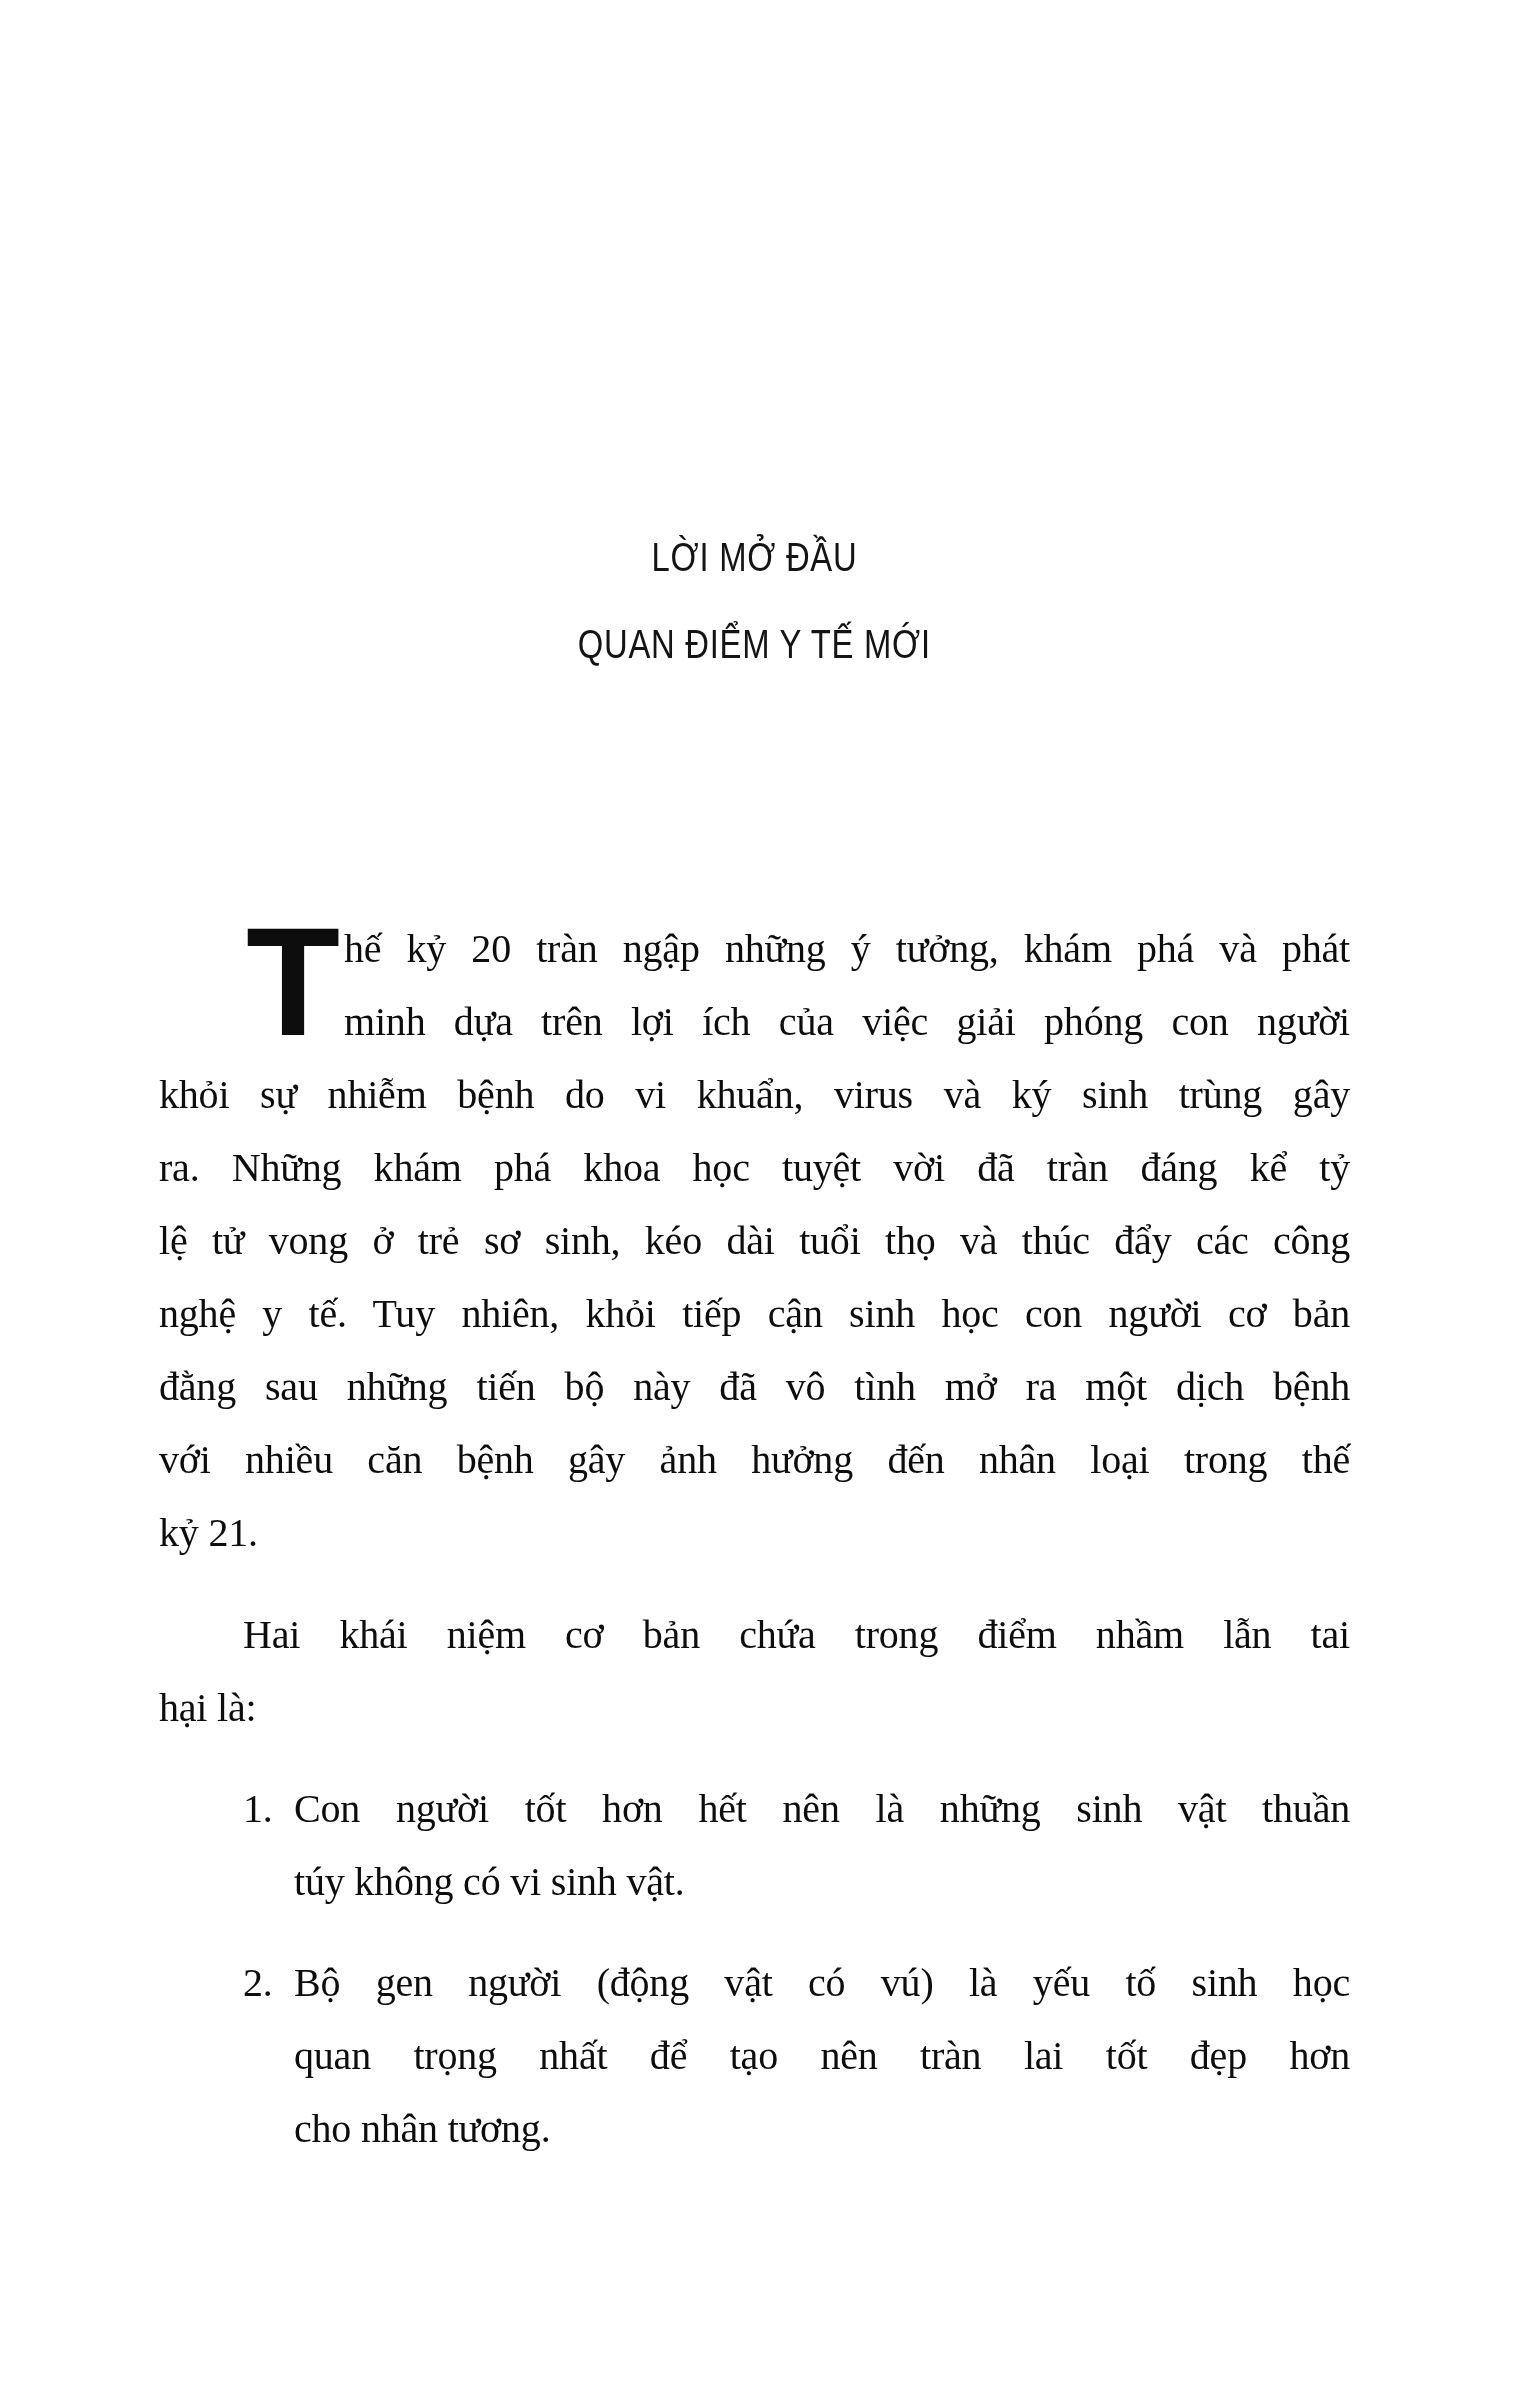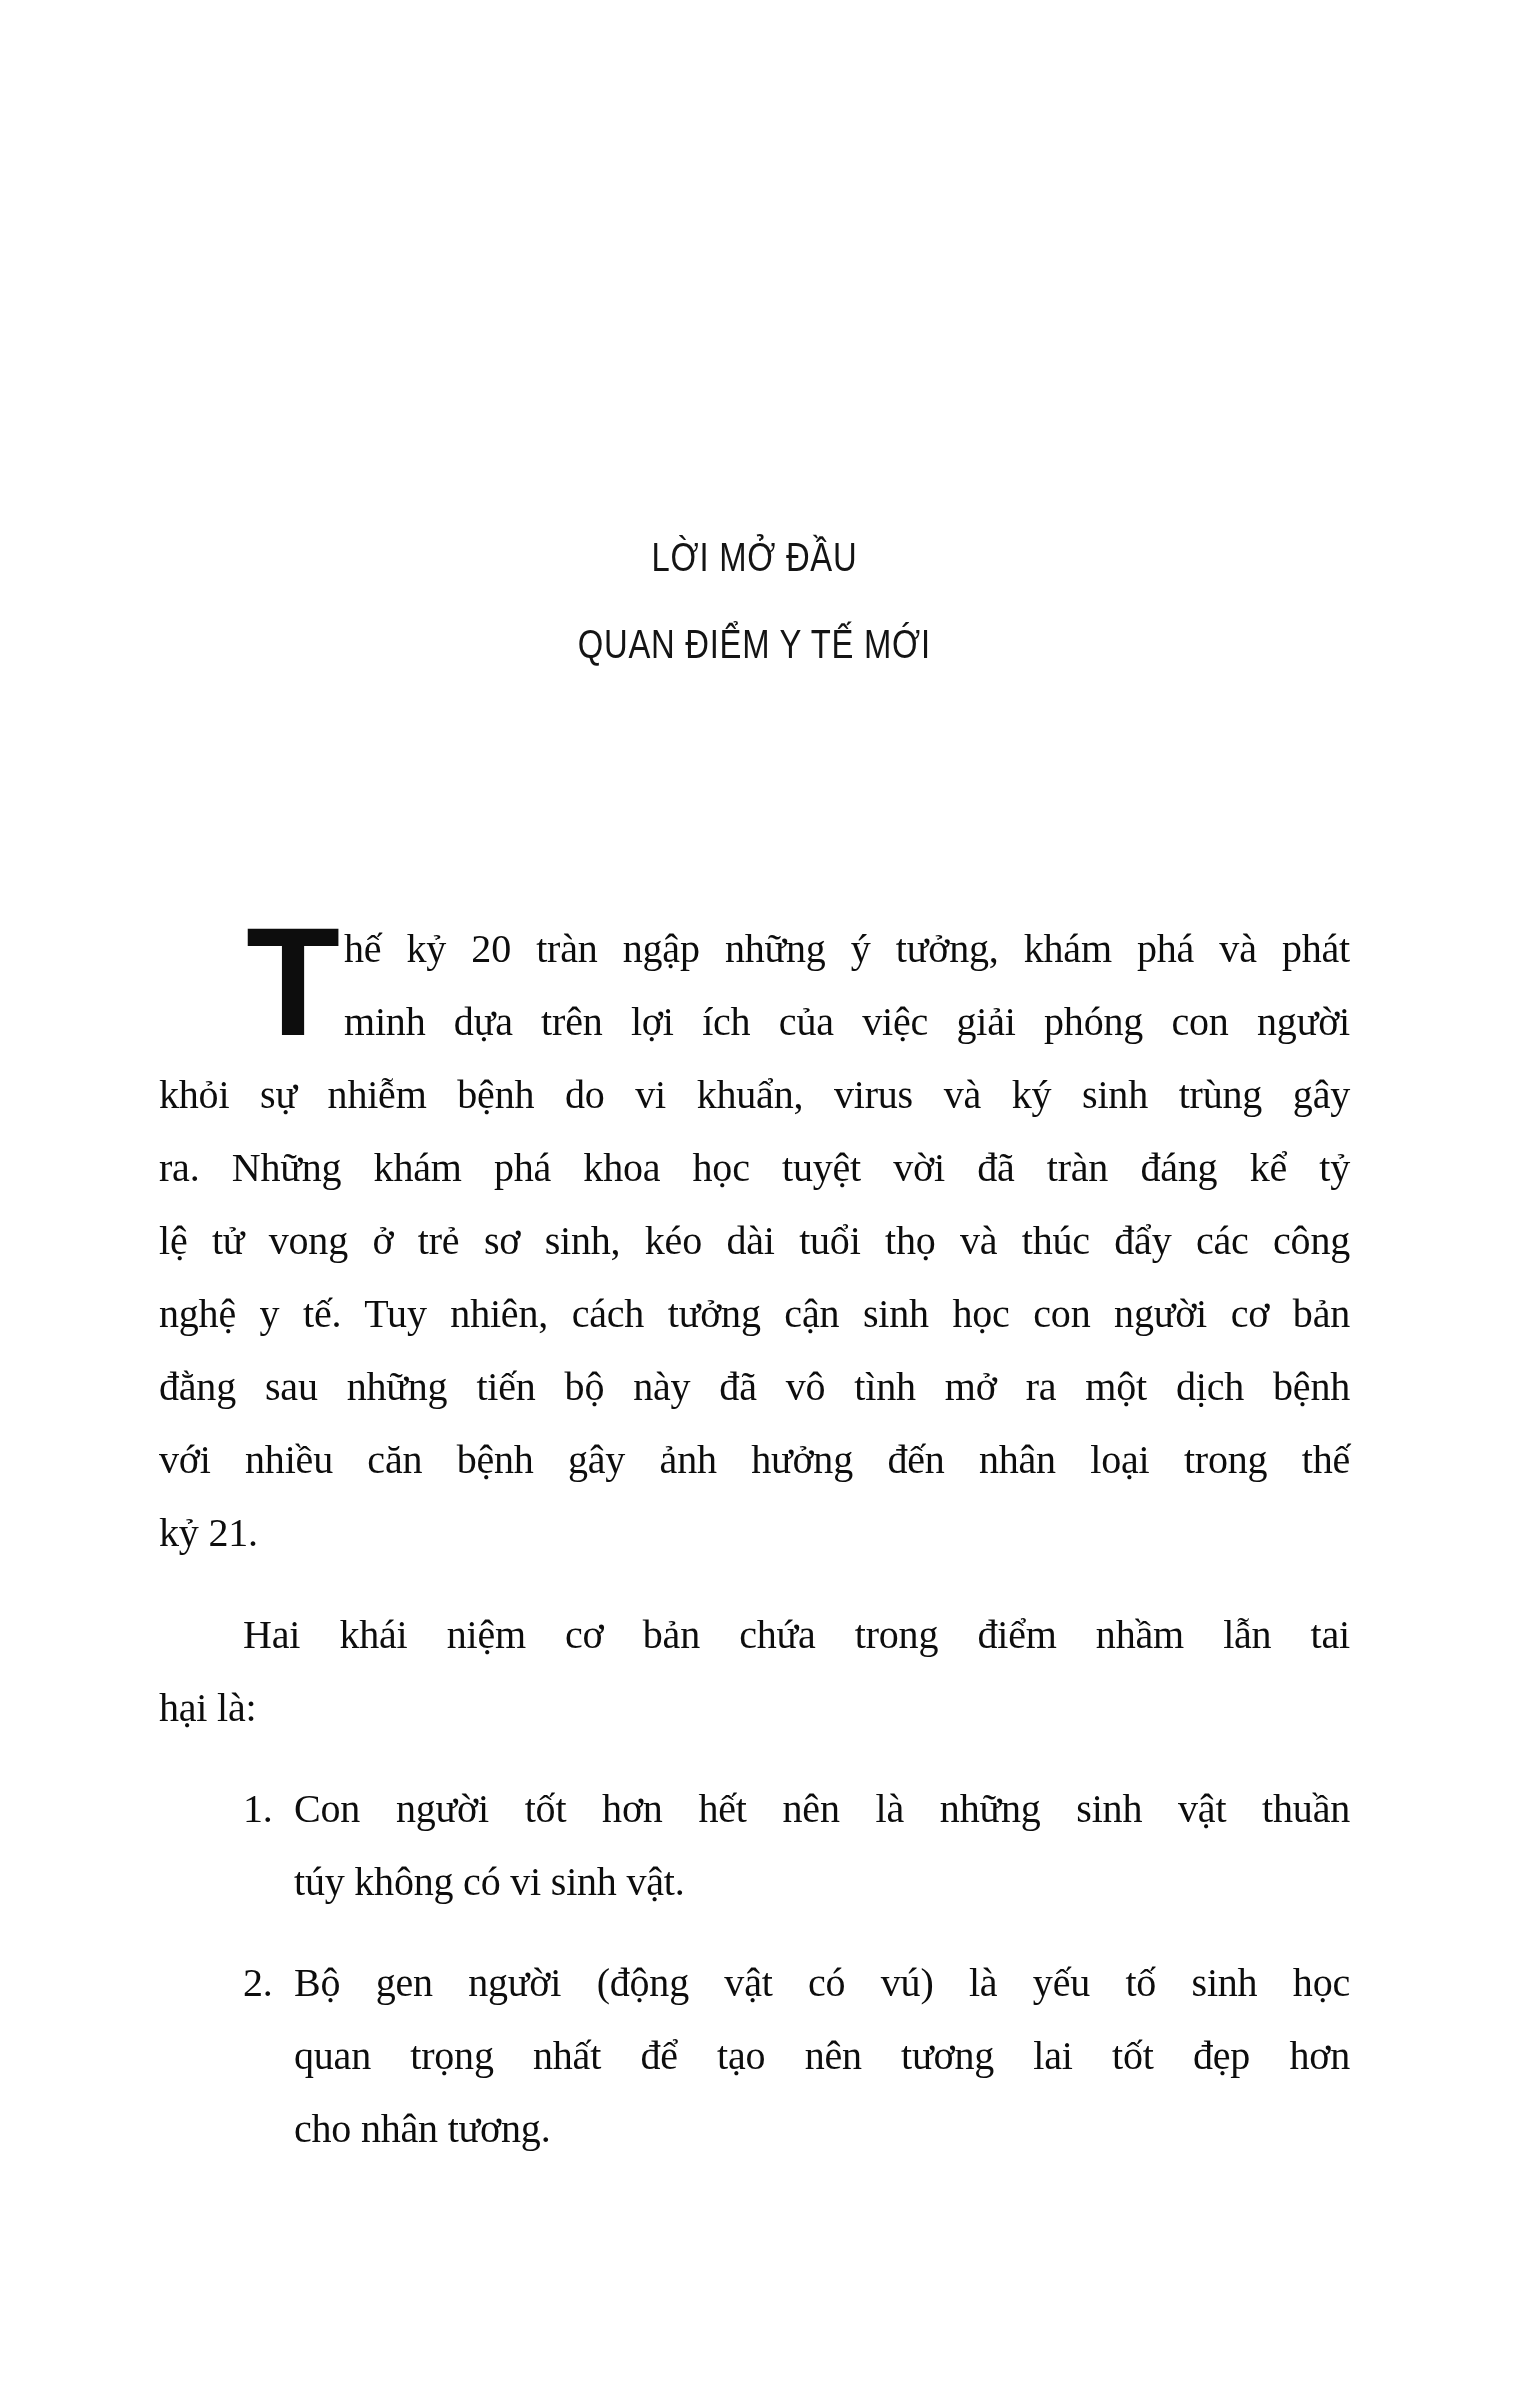--- a/index.html
+++ b/index.html
@@ -86,21 +86,21 @@
 
   <div class="bodytext intro">
     <div class="dropcap-box">
       <span class="dropcap-letter">T</span>
     </div>
     <div class="jline">hế kỷ 20 tràn ngập những ý tưởng, khám phá và phát</div>
     <div class="jline">minh dựa trên lợi ích của việc giải phóng con người</div>
     <div class="jline">khỏi sự nhiễm bệnh do vi khuẩn, virus và ký sinh trùng gây</div>
     <div class="jline">ra. Những khám phá khoa học tuyệt vời đã tràn đáng kể tỷ</div>
     <div class="jline">lệ tử vong ở trẻ sơ sinh, kéo dài tuổi thọ và thúc đẩy các công</div>
-    <div class="jline">nghệ y tế. Tuy nhiên, cách tưởng cận sinh học con người cơ bản</div>
+    <div class="jline">nghệ y tế. Tuy nhiên, khỏi tiếp cận sinh học con người cơ bản</div>
     <div class="jline">đằng sau những tiến bộ này đã vô tình mở ra một dịch bệnh</div>
     <div class="jline">với nhiều căn bệnh gây ảnh hưởng đến nhân loại trong thế</div>
     <div class="lastline">kỷ 21.</div>
   </div>
 
   <div class="bodytext para2">
     <div class="jline indent-first">Hai khái niệm cơ bản chứa trong điểm nhầm lẫn tai</div>
     <div class="lastline">hại là:</div>
   </div>
 
@@ -111,21 +111,21 @@
       <div class="item-lines">
         <div class="jline">Con người tốt hơn hết nên là những sinh vật thuần</div>
         <div class="lastline">túy không có vi sinh vật.</div>
       </div>
     </div>
 
     <div class="concept-item">
       <div class="num">2.</div>
       <div class="item-lines">
         <div class="jline">Bộ gen người (động vật có vú) là yếu tố sinh học</div>
-        <div class="jline">quan trọng nhất để tạo nên tương lai tốt đẹp hơn</div>
+        <div class="jline">quan trọng nhất để tạo nên tràn lai tốt đẹp hơn</div>
         <div class="lastline">cho nhân tương.</div>
       </div>
     </div>
 
   </div>
 
 </div>
 
 
 </body></html>

